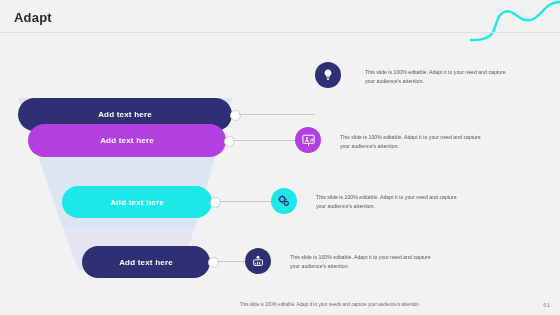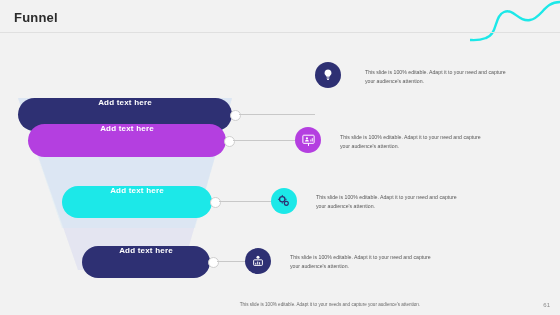--- a/index.html
+++ b/index.html
@@ -57,20 +57,21 @@
   }
   .funnel-svg {
     position: absolute;
     left: 0;
     top: 0;
   }
 
   .bar {
     position: absolute;
     display: flex;
+    align-items: center;
     justify-content: center;
     border-radius: 26px;
     color: #ffffff;
     font-size: 8px;
     font-weight: bold;
     letter-spacing: 0.2px;
   }
   .bar-label {
     pointer-events: none;
   }
@@ -129,21 +130,21 @@
 </style>
 </head>
 <body>
 
 <div class="slide">
 
   <svg class="squiggle" viewBox="0 0 90 46">
     <path d="M90 2 C 74 2, 72 18, 60 20 C 48 22, 44 8, 34 12 C 24 16, 28 34, 16 38 C 8 41, 2 40, 0 40" fill="none" stroke="#1ce8e8" stroke-width="2.4" stroke-linecap="round"></path>
   </svg>
 
-  <div class="title">Funnel</div>
+  <div class="title">Adapt</div>
   <div class="header-rule"></div>
 
   <div class="funnel">
 
     <svg class="funnel-svg" width="340" height="260" viewBox="0 0 340 260">
       <polygon points="18,58 232,58 182,230 78,230" fill="#dfe0f0" opacity="0.75"></polygon>
       <polygon points="18,58 232,58 195,188 62,188" fill="#cfe9f7" opacity="0.35"></polygon>
     </svg>
   </div>
 

